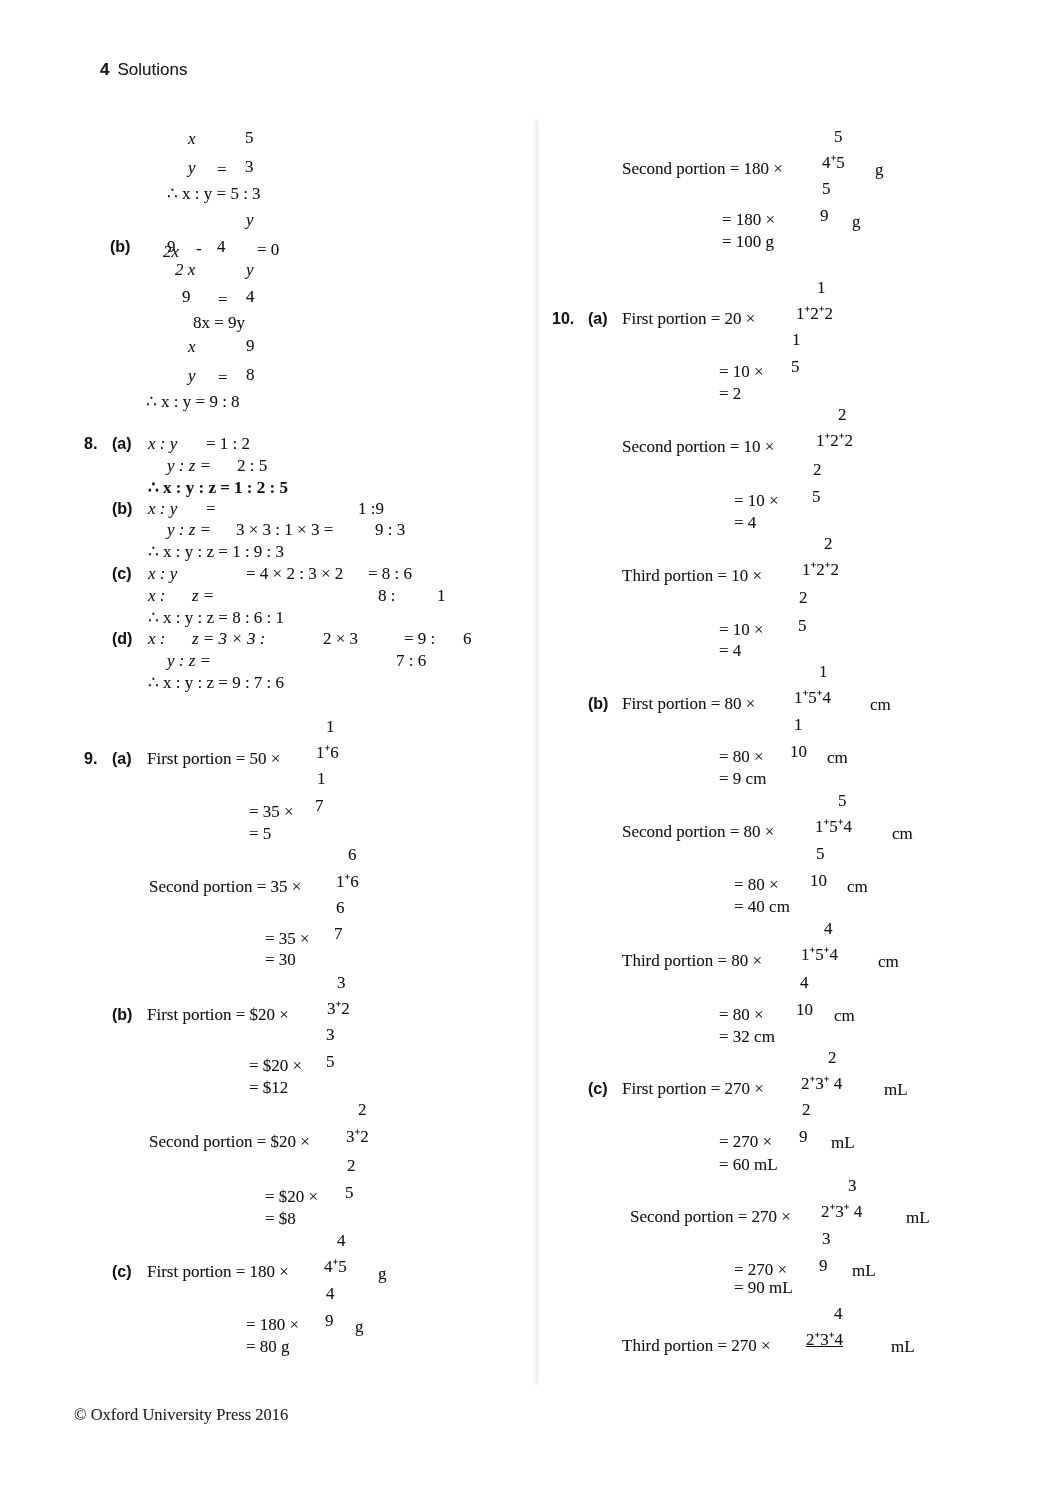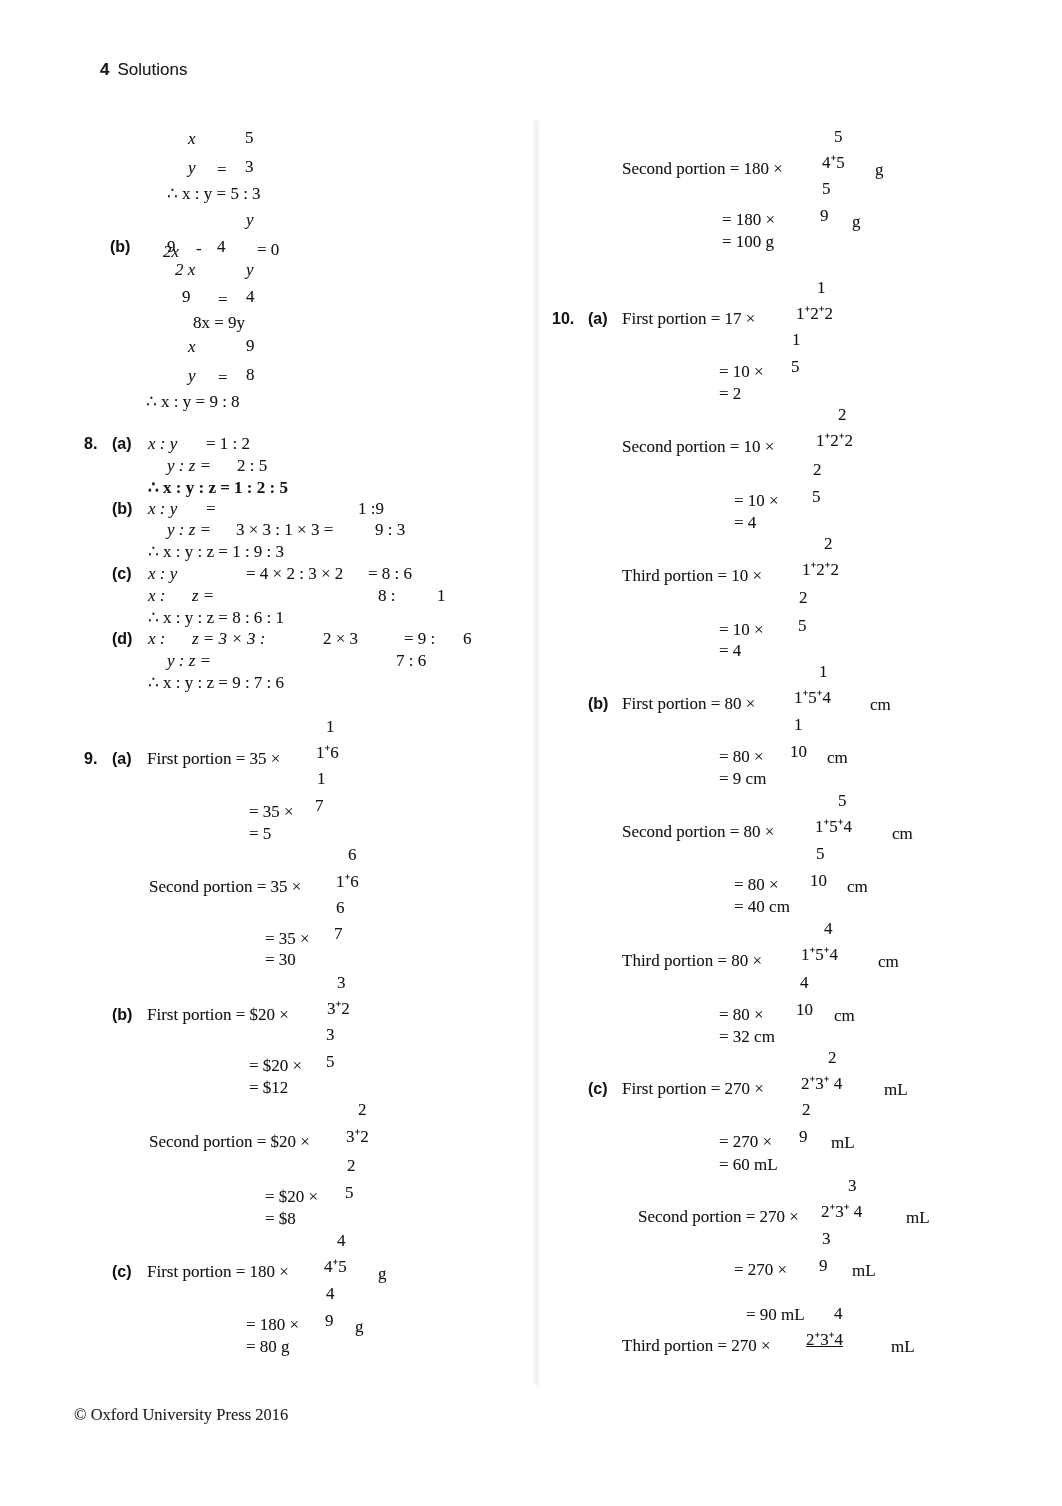--- a/index.html
+++ b/index.html
@@ -164,21 +164,21 @@
   <div class="tx ser" style="left:323px; top:630px;">2 × 3</div>
   <div class="tx ser" style="left:404px; top:630px;">= 9 :</div>
   <div class="tx ser" style="left:463px; top:630px;">6</div>
   <div class="tx ser ital" style="left:167px; top:652px;">y : z =</div>
   <div class="tx ser" style="left:396px; top:652px;text-align:center;">7 : 6</div>
   <div class="tx ser" style="left:148px; top:674px;">∴   x : y : z = 9 : 7 : 6</div>
 
   <div class="tx bold" style="left:84px; top:751px;">9.</div>
 
   <div class="tx bold" style="left:112px; top:751px;">(a)</div>
-  <div class="tx ser" style="left:147px; top:750px;">First portion = 35 ×</div>
+  <div class="tx ser" style="left:147px; top:750px;">First portion = 50 ×</div>
   <div class="num ser" style="left:326px; top:718px;">1</div>
   <div class="den ser" style="left:316px; top:744px;">1⁺6</div>
 
   <div class="tx ser" style="left:249px; top:803px;">= 35 ×</div>
   <div class="num ser" style="left:317px; top:770px;">1</div>
   <div class="den ser" style="left:315px; top:797px;">7</div>
   <div class="tx ser" style="left:249px; top:825px;">= 5</div>
 
   <div class="tx ser" style="left:149px; top:878px;">Second portion = 35 ×</div>
   <div class="num ser" style="left:348px; top:846px;">6</div>
@@ -231,21 +231,21 @@
 
   <div class="tx ser" style="left:188px; top:211px;">= 180 ×</div>
   <div class="num ser" style="left:288px; top:180px;">5</div>
   <div class="den ser" style="left:286px; top:207px;">9</div>
   <div class="tx ser" style="left:318px; top:213px;">g</div>
   <div class="tx ser" style="left:188px; top:233px;">= 100 g</div>
 
   <div class="tx bold" style="left:18px; top:311px;">10.</div>
 
   <div class="tx bold" style="left:54px; top:311px;">(a)</div>
-  <div class="tx ser" style="left:88px; top:310px;">First portion = 17 ×</div>
+  <div class="tx ser" style="left:88px; top:310px;">First portion = 20 ×</div>
   <div class="num ser" style="left:283px; top:279px;">1</div>
   <div class="den ser" style="left:262px; top:305px;">1⁺2⁺2</div>
 
   <div class="tx ser" style="left:185px; top:363px;">= 10 ×</div>
   <div class="num ser" style="left:258px; top:331px;">1</div>
   <div class="den ser" style="left:257px; top:358px;">5</div>
   <div class="tx ser" style="left:185px; top:385px;">= 2</div>
 
   <div class="tx ser" style="left:88px; top:438px;">Second portion = 10 ×</div>
   <div class="num ser" style="left:304px; top:406px;">2</div>
@@ -304,30 +304,30 @@
   <div class="num ser" style="left:294px; top:1049px;">2</div>
   <div class="den ser" style="left:267px; top:1075px;">2⁺3⁺ 4</div>
   <div class="tx ser" style="left:350px; top:1081px;">mL</div>
 
   <div class="tx ser" style="left:185px; top:1133px;">= 270 ×</div>
   <div class="num ser" style="left:268px; top:1101px;">2</div>
   <div class="den ser" style="left:265px; top:1128px;">9</div>
   <div class="tx ser" style="left:297px; top:1134px;">mL</div>
   <div class="tx ser" style="left:185px; top:1156px;">= 60 mL</div>
 
-  <div class="tx ser" style="left:104px; top:1208px;">Second portion = 270 ×</div>
+  <div class="tx ser" style="left:96px; top:1208px;">Second portion = 270 ×</div>
   <div class="num ser" style="left:314px; top:1177px;">3</div>
   <div class="den ser" style="left:287px; top:1203px;">2⁺3⁺ 4</div>
   <div class="tx ser" style="left:372px; top:1209px;">mL</div>
 
   <div class="tx ser" style="left:200px; top:1261px;">= 270 ×</div>
   <div class="num ser" style="left:288px; top:1230px;">3</div>
   <div class="den ser" style="left:285px; top:1257px;">9</div>
   <div class="tx ser" style="left:318px; top:1262px;">mL</div>
-  <div class="tx ser" style="left:200px; top:1306px;margin-left:12px;">= 90 mL</div>
+  <div class="tx ser" style="left:200px; top:1279px;">= 90 mL</div>
 
   <div class="tx ser" style="left:88px; top:1337px;">Third portion = 270 ×</div>
   <div class="num ser" style="left:300px; top:1305px;">4</div>
   <div class="den ser" style="left:272px; top:1331px;text-decoration:underline;">2⁺3⁺4</div>
   <div class="tx ser" style="left:357px; top:1338px;">mL</div>
 
 </div>
 
 <div class="page-footer">© Oxford University Press 2016</div>
 

